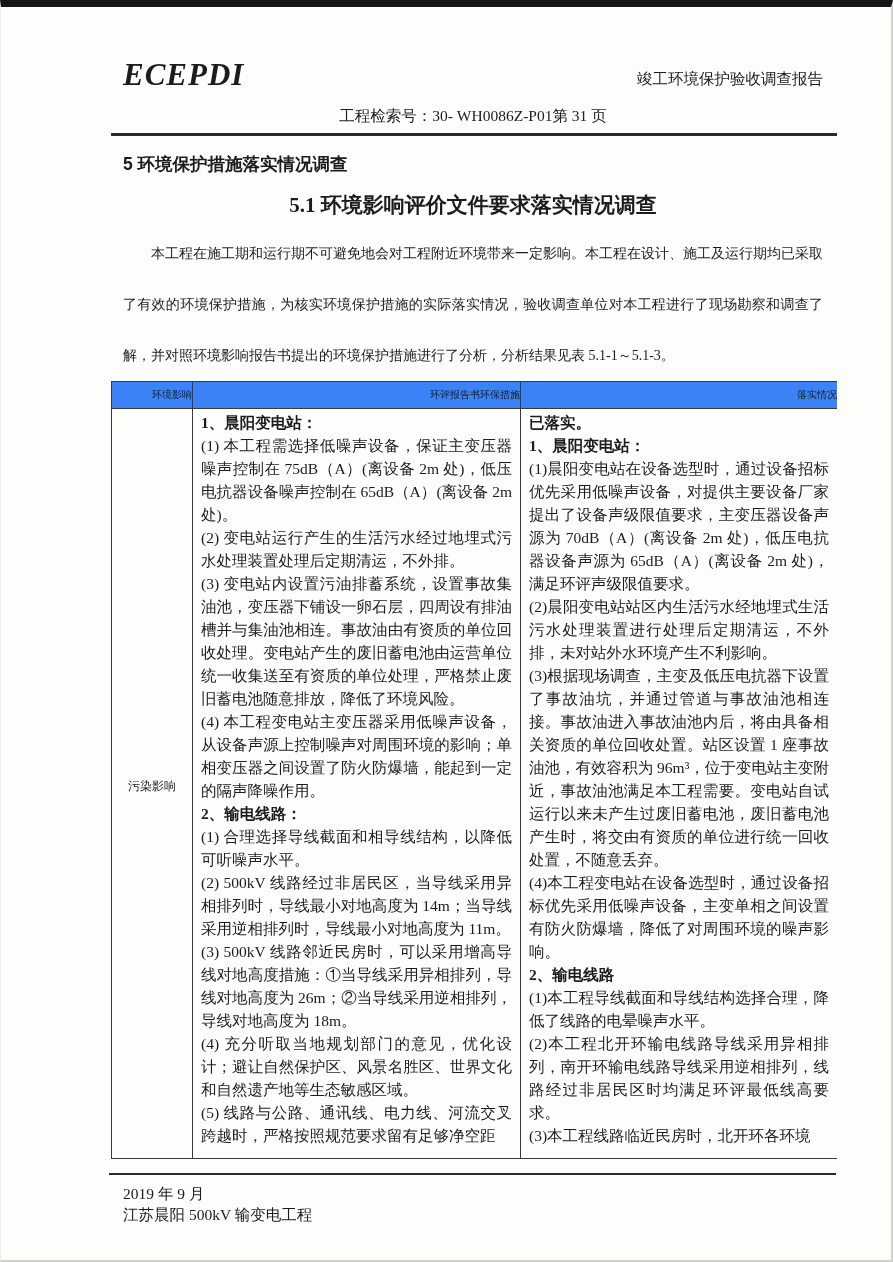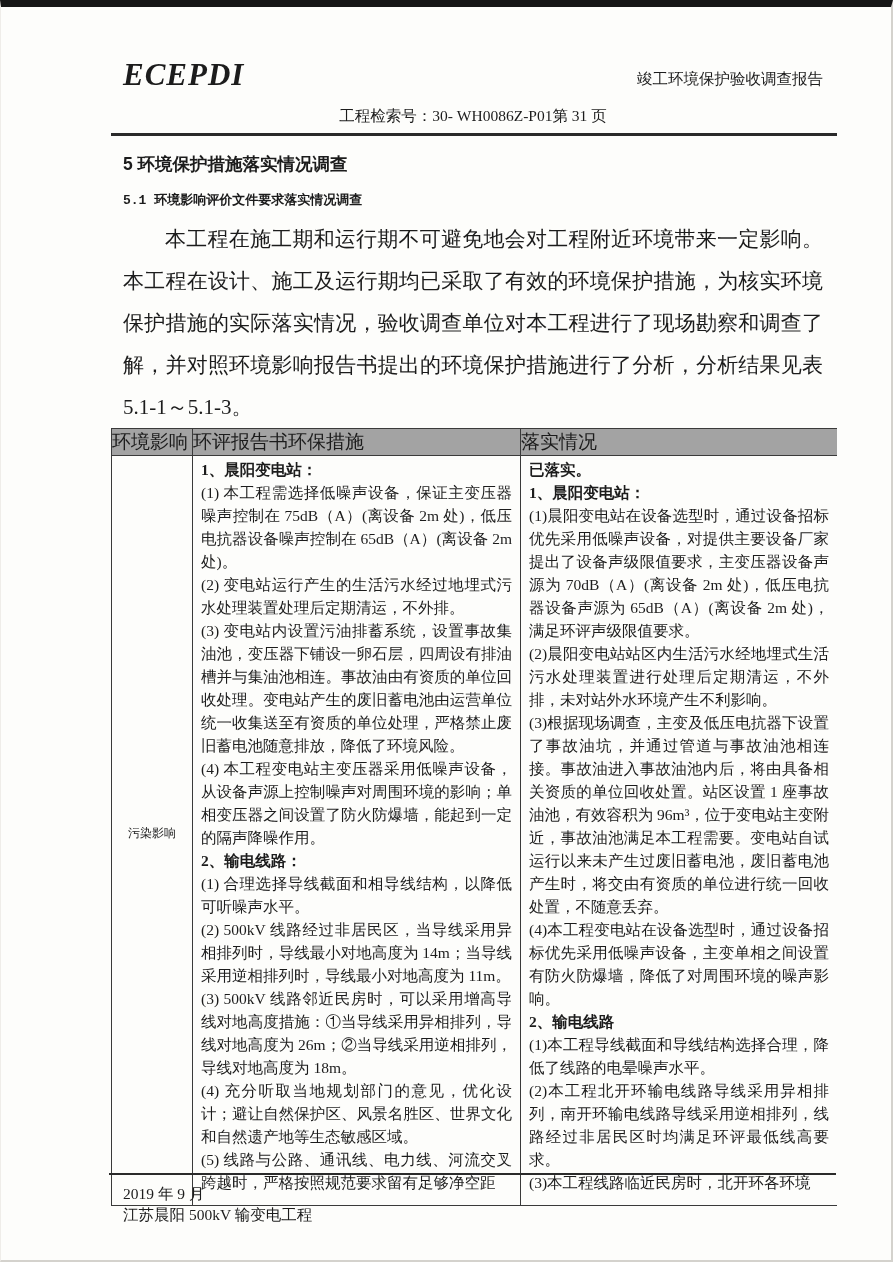--- a/index.html
+++ b/index.html
@@ -25,33 +25,33 @@
   .logo { font-style:italic; font-weight:bold; font-size:31px; letter-spacing:1px;
           font-family:"Liberation Serif","DejaVu Serif",serif; }
   .hdr-title { font-size:15.5px; padding-bottom:3px; }
   .hdr-row2 { display:flex; justify-content:center; margin-top:13px;
               padding:0 14px 0 12px; font-size:15.5px; }
   .hdr-rule { border-bottom:3px solid #2a2a2a; margin-top:6px; }
 
   
   .h1 { font-family:"Liberation Sans","DejaVu Sans",sans-serif; font-weight:bold;
         font-size:17.5px; margin:16px 14px 8px 12px; }
-  .h2 { font-family:Liberation Mono, monospace; font-weight:bold;
-        font-size:13px; margin:15px 14px 0 12px; }
-  .para { font-size:21px; line-height:42px; text-align:justify; text-indent:2em;
+  .h2 { font-family:Liberation Serif, serif; font-weight:bold;
+        font-size:21px; margin:15px 14px 0 12px;text-align:center; }
+  .para { font-size:14px; line-height:51px; text-align:justify; text-indent:2em;
           margin:9px 14px 0 12px; }
   .tbl-title { font-family:"Liberation Sans","DejaVu Sans",sans-serif; font-weight:bold;
                font-size:16.5px; text-align:center; margin:9px 0 6px 0; }
 
   
   .tbl-clip { height:777px; overflow:hidden; border-bottom:1.5px solid #3a3a3a; }
   table { width:726px; border-collapse:collapse; table-layout:fixed; font-size:15.5px; }
   th, td { border:1.5px solid #3a3a3a; }
-  th { font-weight:normal; font-size:19px; height:26px; text-align:left;
-       padding:0; background:#a3a3a3; }
+  th { font-weight:normal; font-size:10px; height:26px; text-align:right;
+       padding:0; background:#3b82f6; }
   col.c1 { width:81px; } col.c2 { width:328px; } col.c3 { width:317px; }
   td.impact { text-align:center; vertical-align:middle; font-size:12px; }
   td.cellbody { vertical-align:top; padding:2px 8px 16px 8px; line-height:23px;
                 text-align:justify; }
   .blk { margin:0; }
   .blk.bold { font-weight:bold; }
 
   
   .ftr-rule { position:absolute; left:108px; right:55px; top:1166px;
               border-top:2.5px solid #2a2a2a; }

